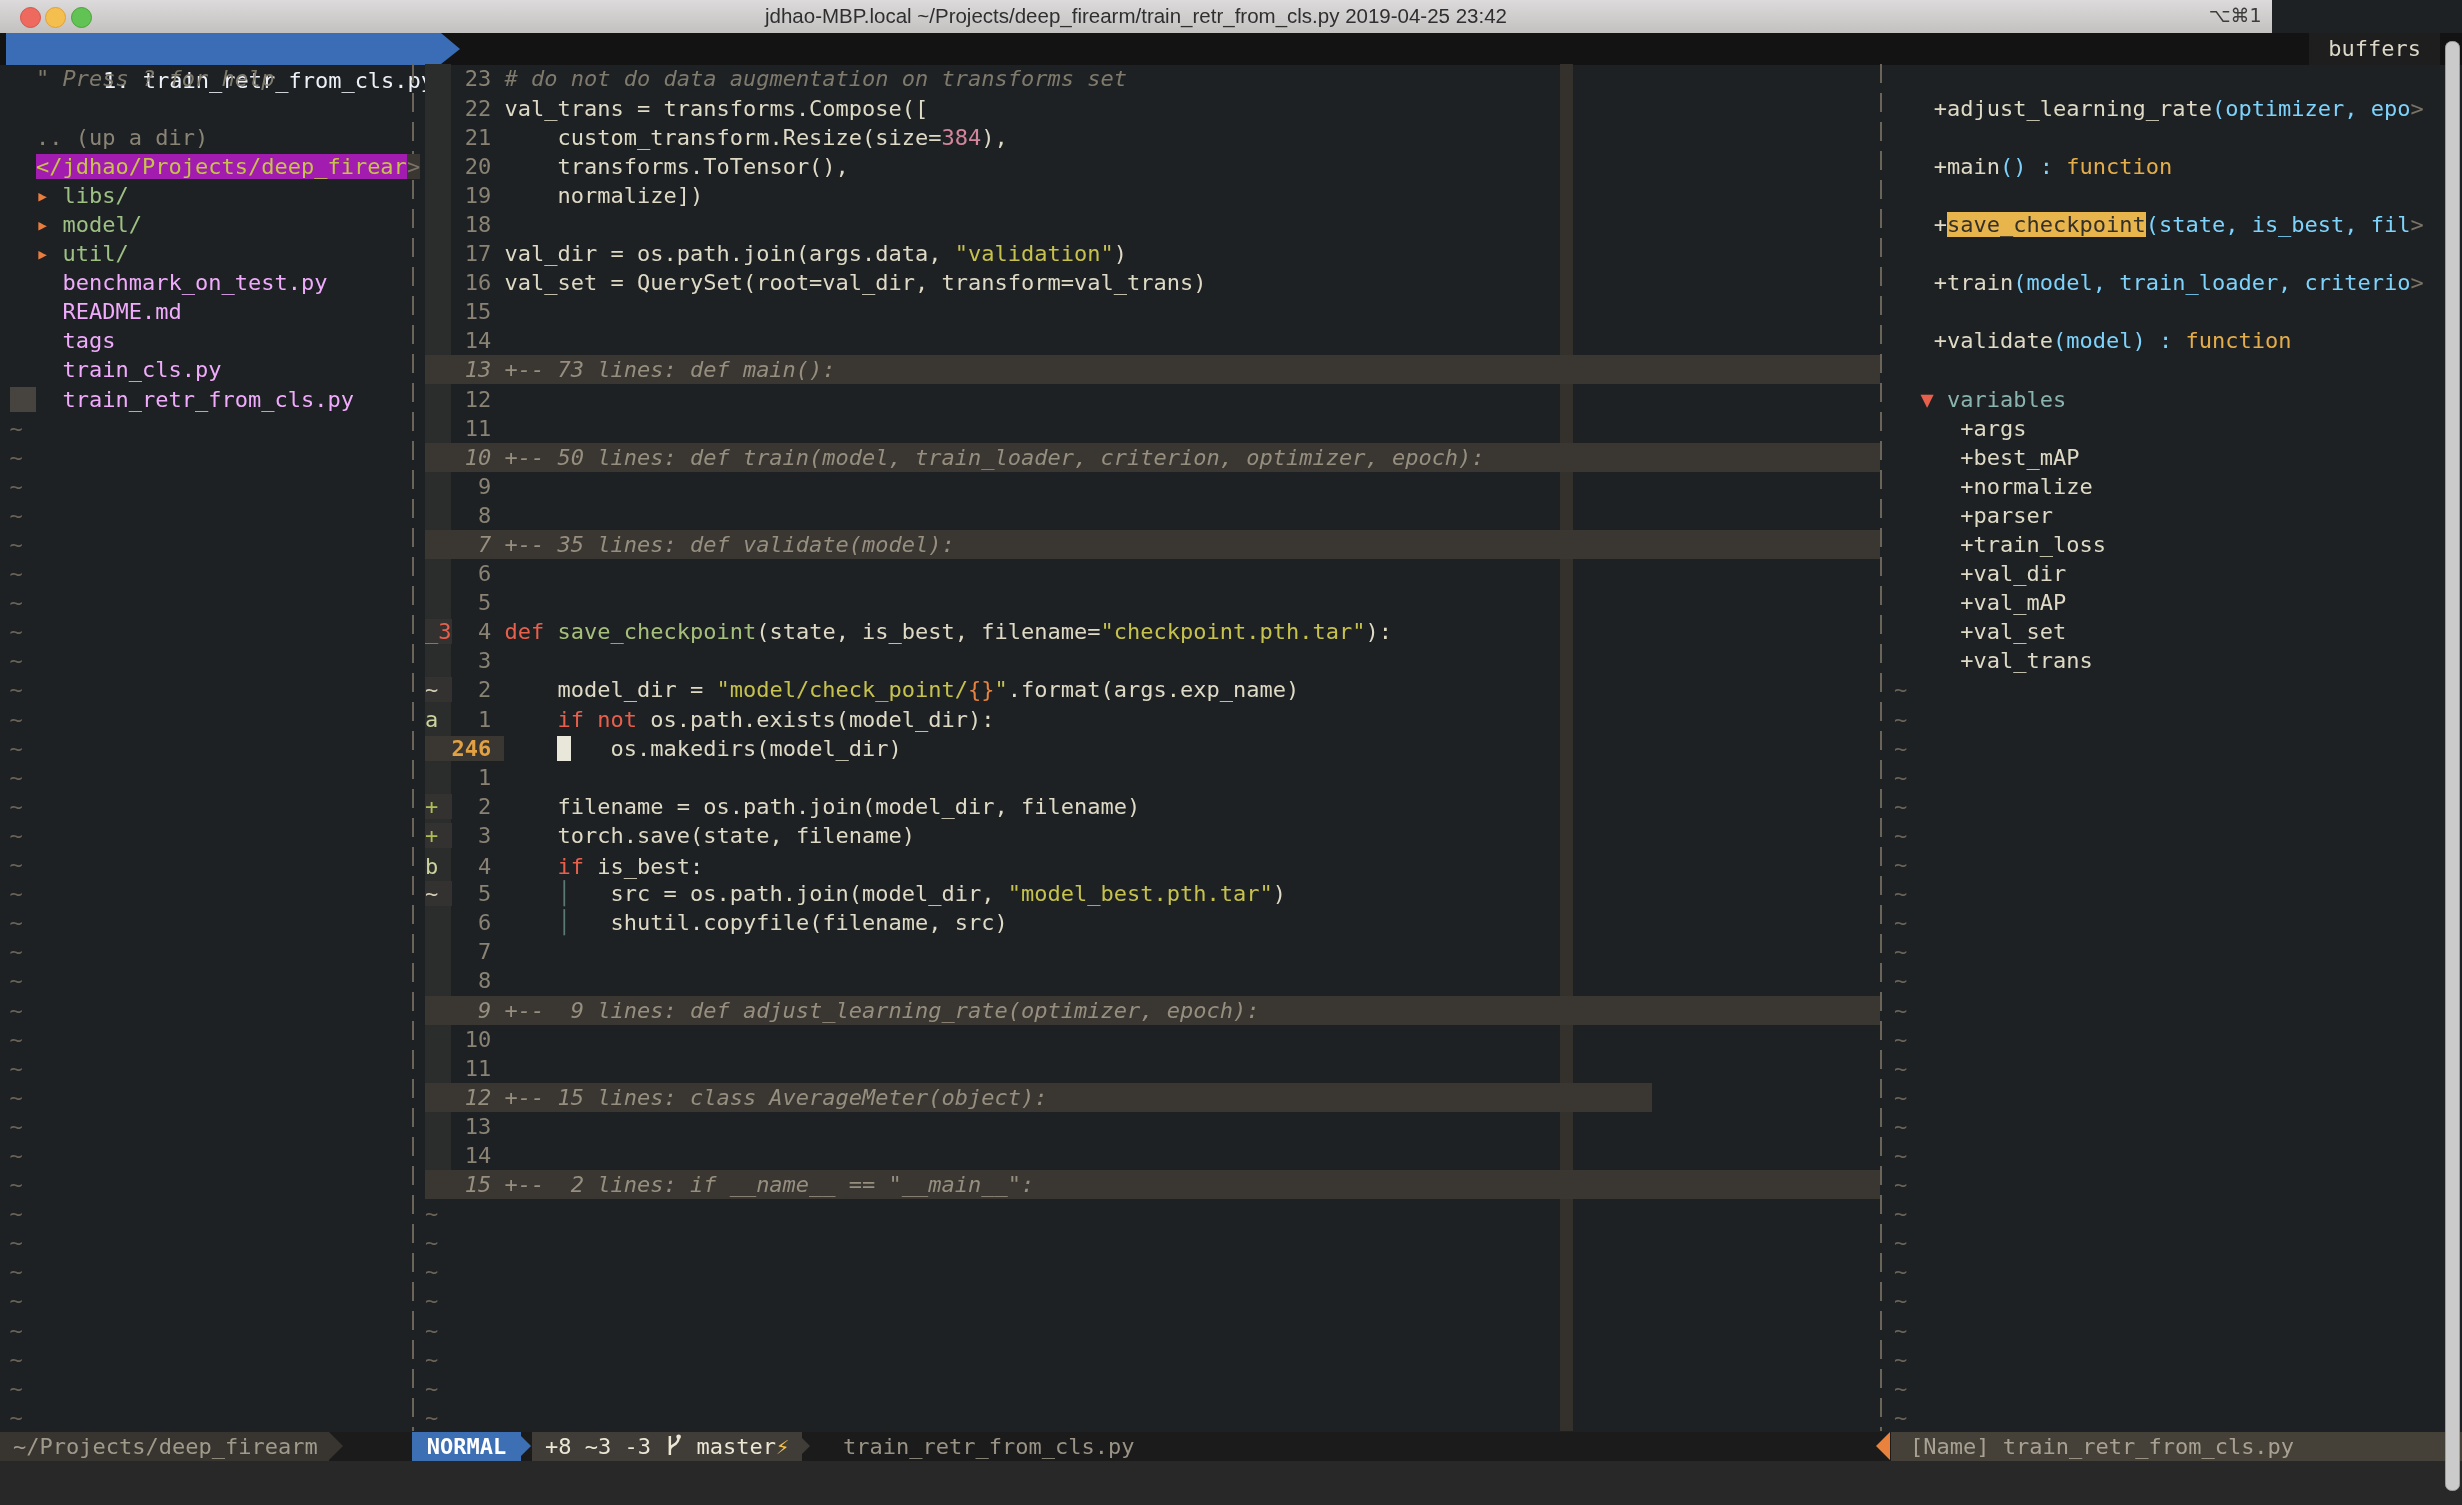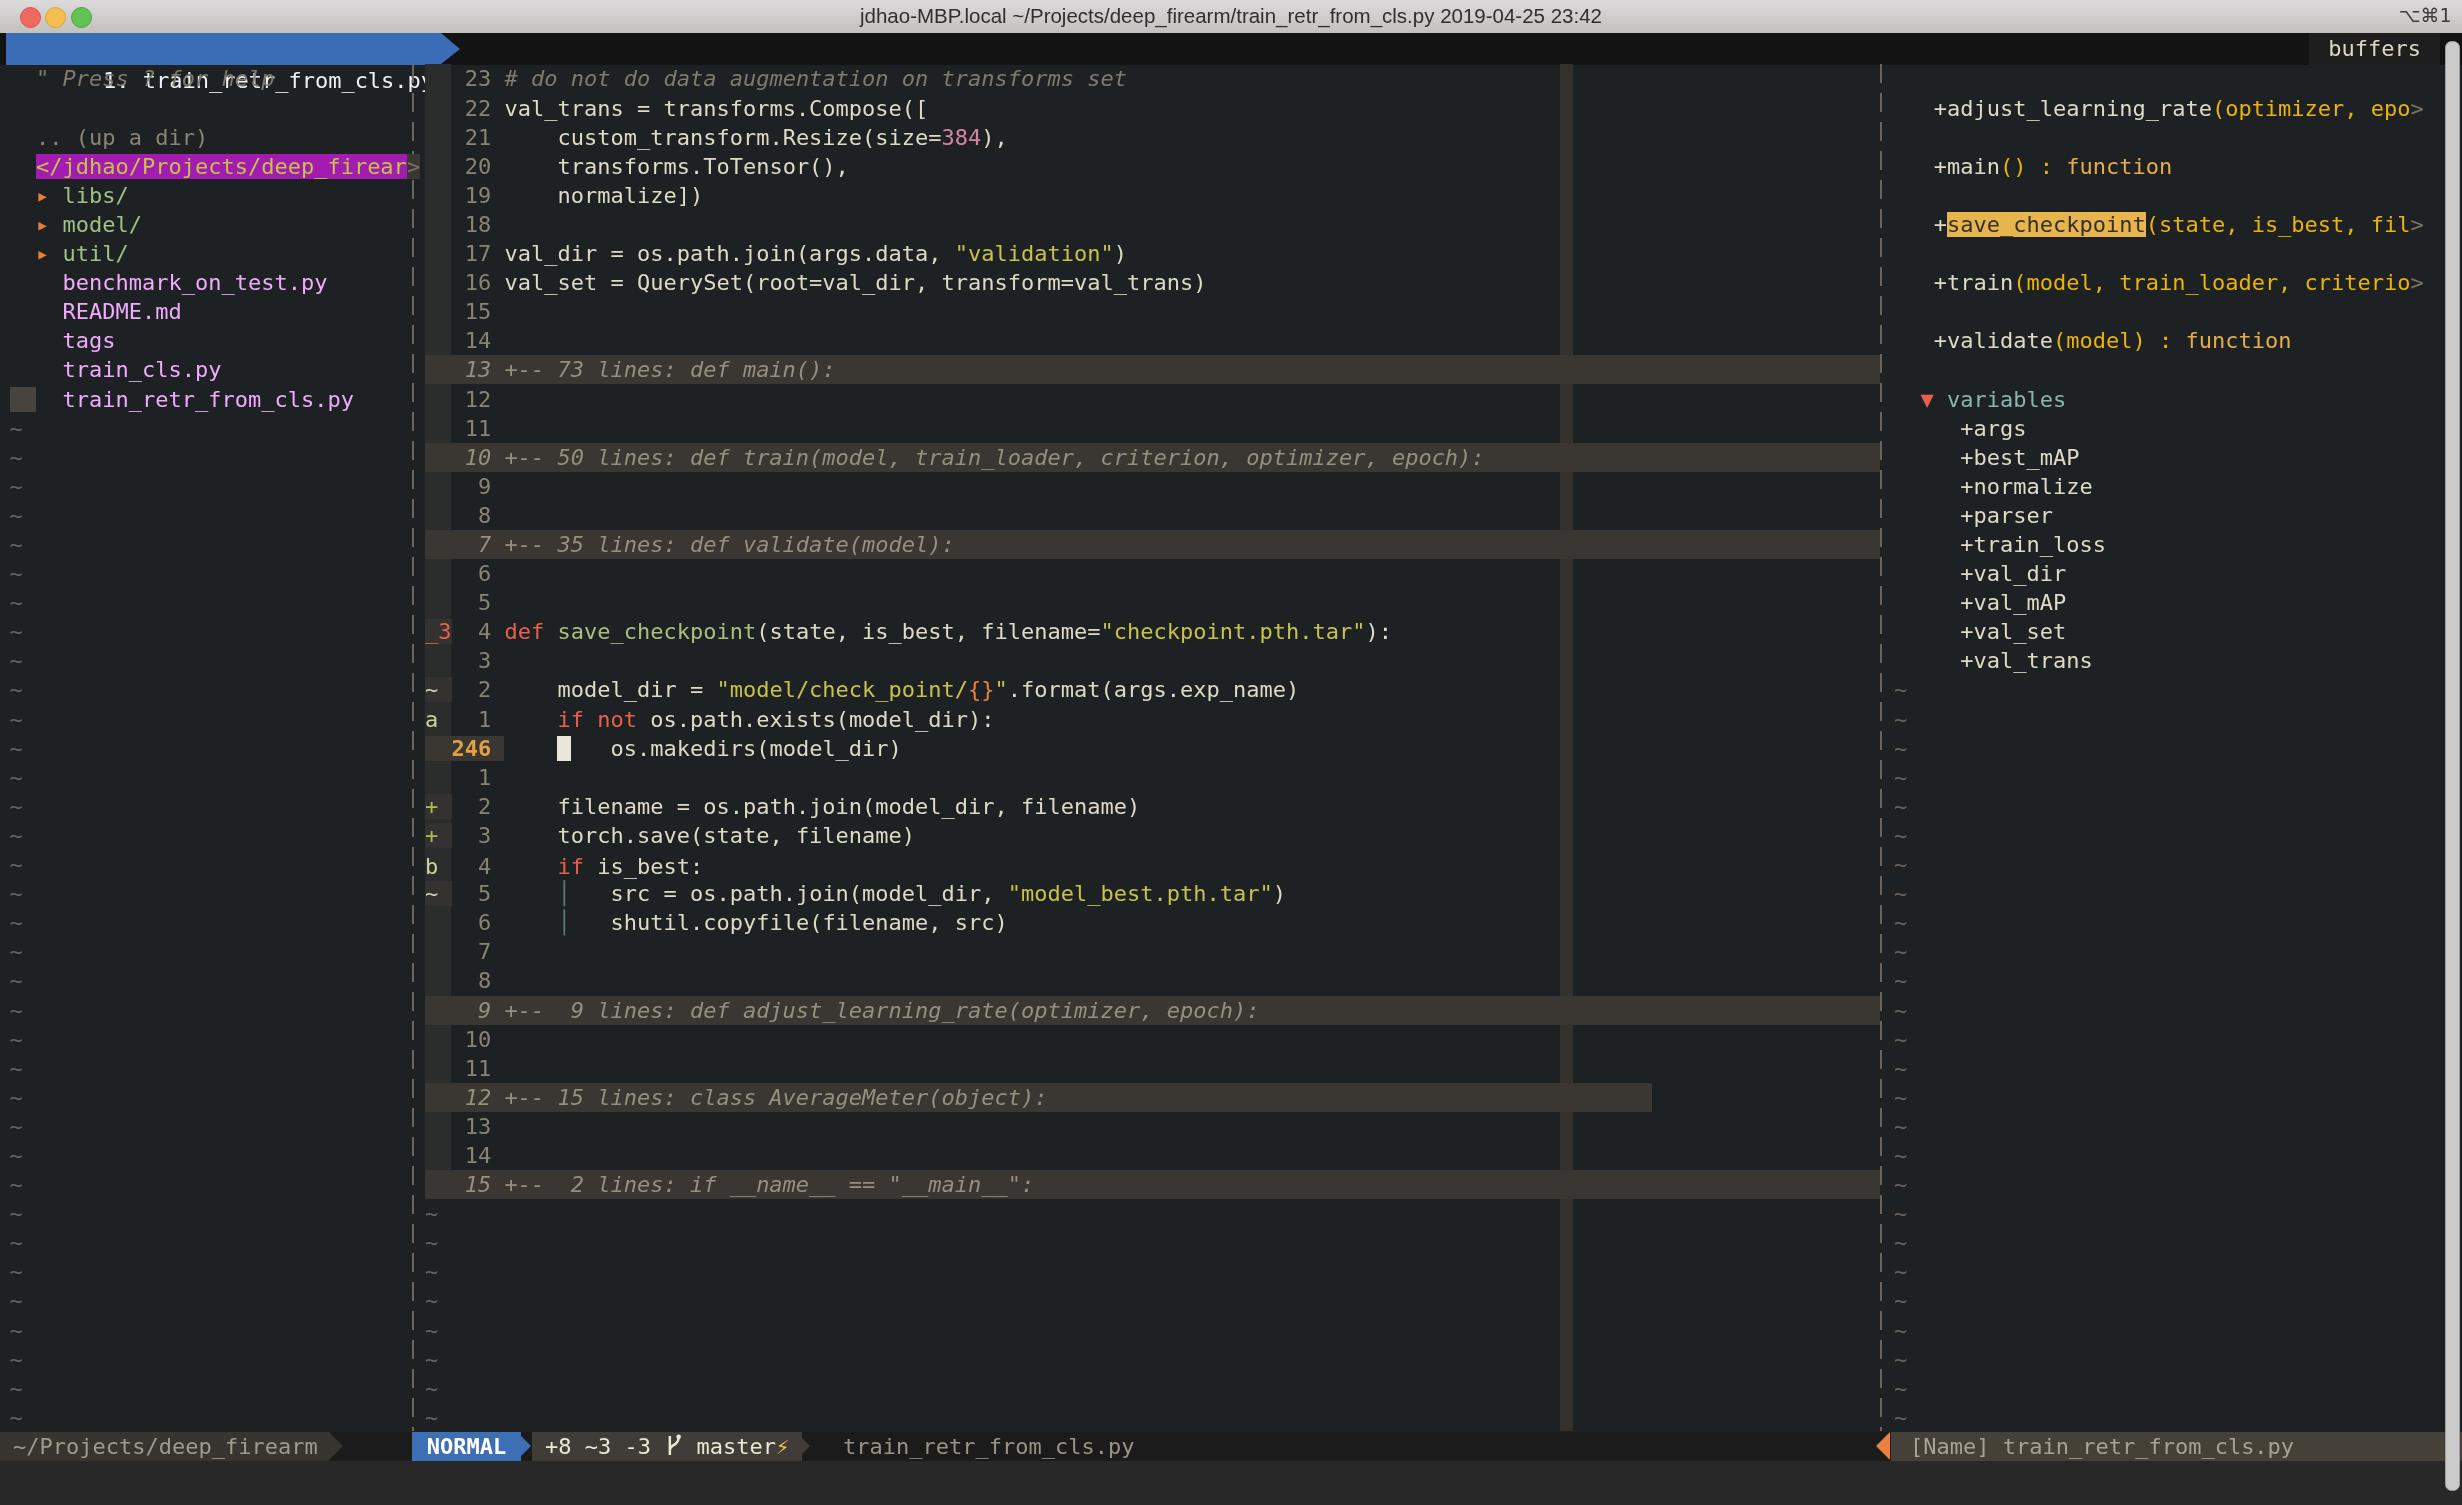--- a/index.html
+++ b/index.html
@@ -1,19 +1,19 @@
 <!DOCTYPE html>
 <html style="font-size:11.7px"><head>
 <meta charset="utf-8">
 <style>
   html,body{margin:0;padding:0;background:#000;}
   #screen{position:relative;width:2462px;height:1505px;background:#1e2124;overflow:hidden;
           font-family:"DejaVu Sans Mono",monospace;}
   
-  #titlebar{position:absolute;left:0;top:0;width:2462px;height:33px;
+  #titlebar{position:absolute;left:0;top:0;width:2272px;height:33px;
     background:linear-gradient(#dcdada,#c3c0c0);border-bottom:1.5px solid #969393;}
   .tl{position:absolute;top:6.6px;width:19px;height:19px;border-radius:50%;}
   #tl-close{left:20px;background:#ee6a5e;border:0.7px solid #d95347;}
   #tl-min{left:45px;background:#f5bf4f;border:0.7px solid #dfa132;}
   #tl-zoom{left:71px;background:#61c354;border:0.7px solid #4aa235;}
   #win-title{position:absolute;left:0;top:0;width:100%;height:31.5px;line-height:31.5px;text-align:center;
     font-family:"Liberation Sans","DejaVu Sans",sans-serif;font-size:20.5px;color:#2f2f2f;}
   #win-shortcut{position:absolute;right:10.3px;top:0;height:31.5px;line-height:31.5px;
     font-family:"DejaVu Sans",sans-serif;font-size:19px;color:#3c3c3c;}
   
@@ -39,21 +39,21 @@
   .n{color:#dfdac5}.com{color:#7f7a6c;font-style:italic}.num{color:#8a8374}
   .cnum{color:#e2a243;font-weight:bold;background:#3a3733}.clbg{background:#3a3733}
   .red{color:#e8604c}.fn{color:#a6c07c}.str{color:#c6c24c}.or{color:#e8823c}.pur{color:#d3869b}
   .dir{color:#9dc183}.arr{color:#e87d3e}.file{color:#f0abfc}.dim{color:#8a8475}
   .pathhl{background:#a21caf;color:#c6c24c}.clip{color:#7a7366}.clip2{background:#3a3733;color:#7a7366}
   .tilde{color:#6b6459}
   .sadd{color:#b0bd54;background:#343230}.schg{color:#d4cdb6;background:#343230}
   .sdel{color:#e8604c;background:#343230}.mark{color:#ccd39e}
   .cur{background:#e9e6da;color:#1e2124}.guide{color:#5c7a74}
   .fold{color:#968e7e;font-style:italic}
-  .tag{color:#dfdac5}.tsig{color:#eab308}.ttype{color:#e5ad4a}
+  .tag{color:#dfdac5}.tsig{color:#7dd3fc}.ttype{color:#e5ad4a}
   .thl{background:#e8b44c;color:#33302a}.kind{color:#8ab4b0}.karr{color:#e8604c}
   .blk{background:#474440}
   
   #statusline{position:absolute;left:0;top:1432px;width:2462px;height:29px;background:#1b1b1b;
     font-size:22px;line-height:29px;}
   .seg{position:absolute;top:0;height:29px;white-space:pre;}
   .pl-r{position:absolute;top:0;width:0;height:0;border-top:14.7px solid transparent;border-bottom:14.7px solid transparent;}
   .pl-l{position:absolute;top:0;width:0;height:0;border-top:14.7px solid transparent;border-bottom:14.7px solid transparent;}
   #seg-nt{left:0;width:316px;background:#383531;color:#a09a8b;padding-left:13px;}
   #seg-nt-arrow{left:329px;border-left:14.7px solid #383531;}

